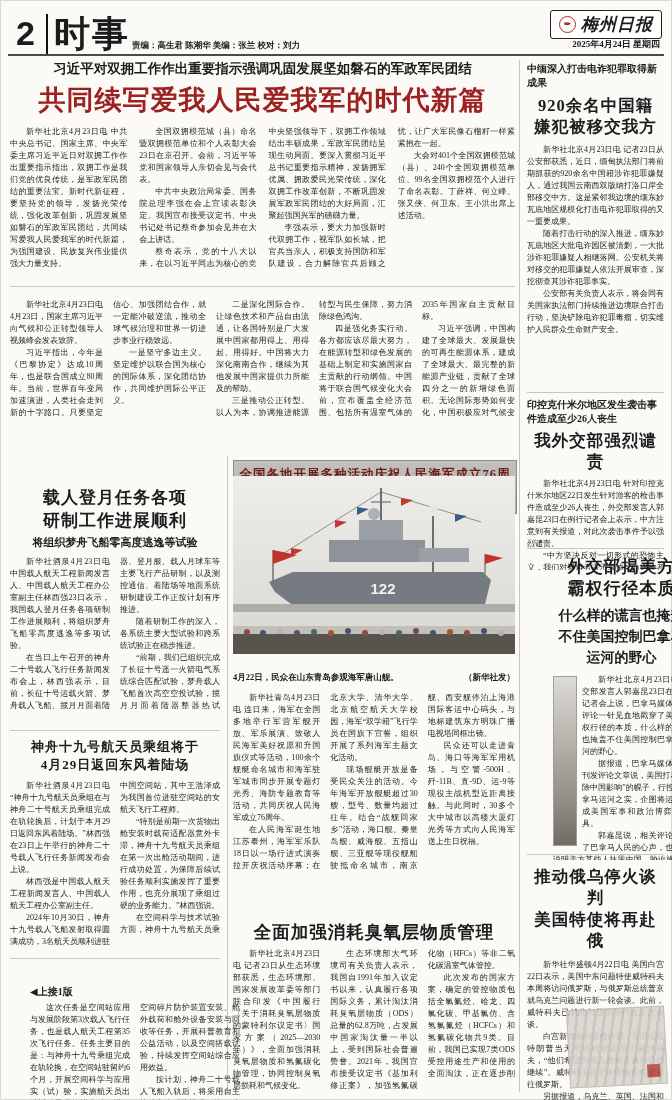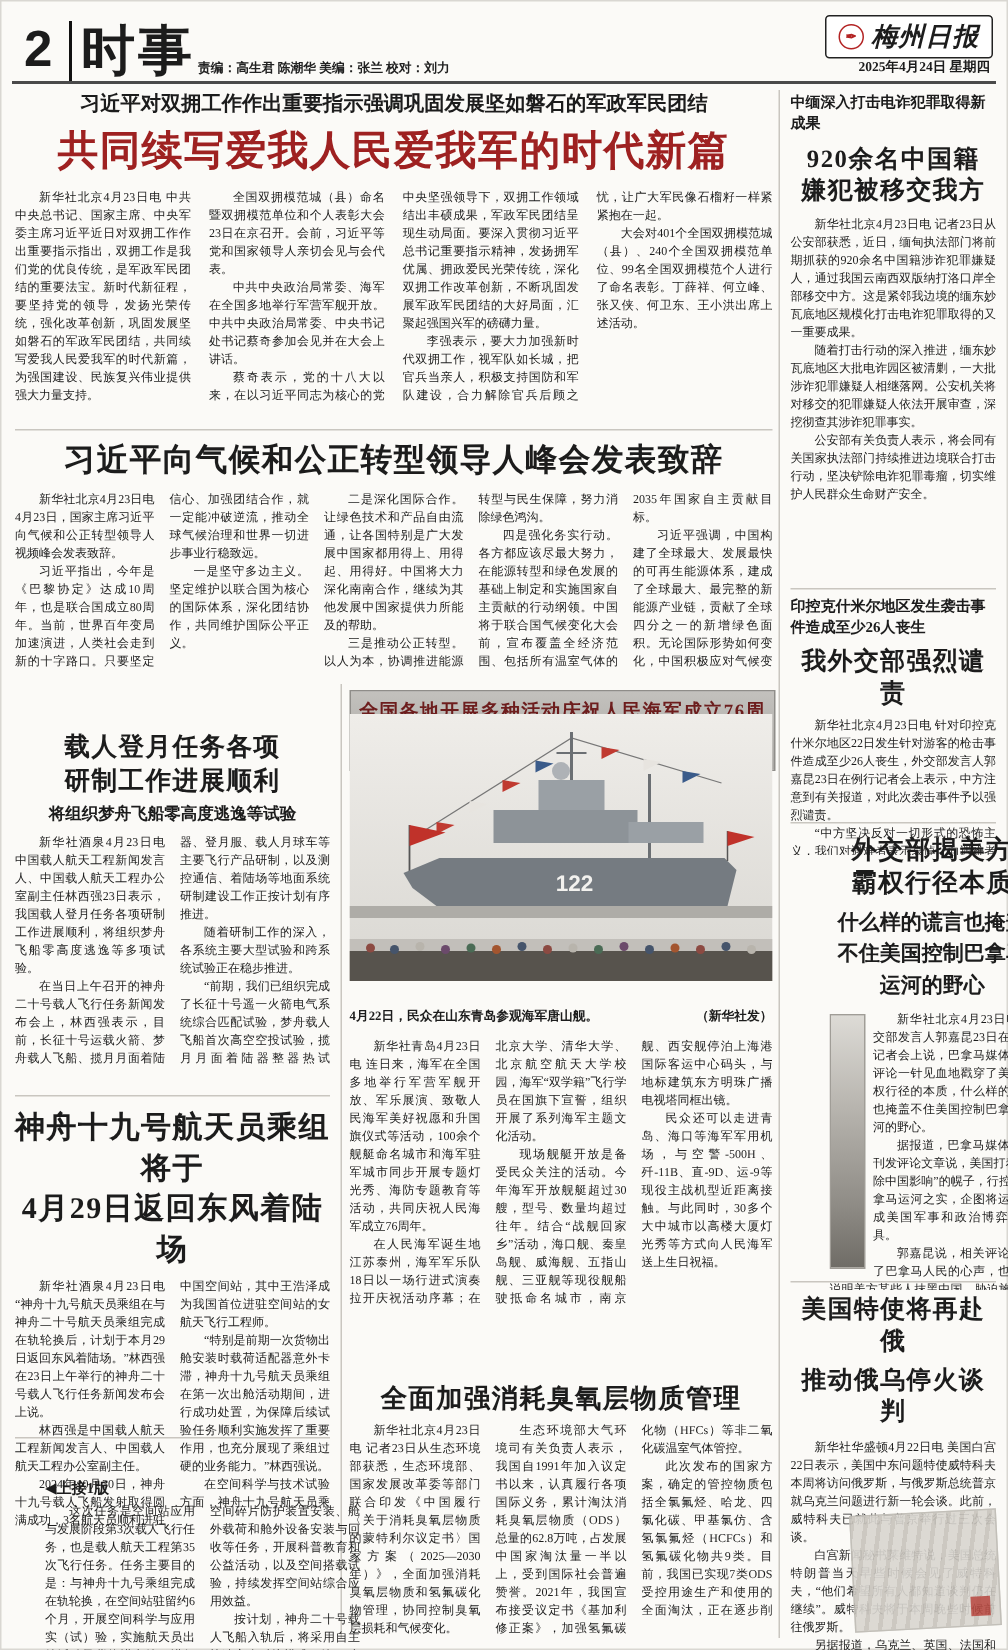--- a/index.html
+++ b/index.html
@@ -67,29 +67,28 @@
   <div class="vline" style="left:519px;top:60px;height:1032px;"></div>
   <div class="vline" style="left:227px;top:456px;height:636px;"></div>
   <div class="hline" style="left:10px;top:286px;width:505px;"></div>
 
   <div class="abs" style="left:10px;top:60px;width:505px;">
     <div class="kicker" style="font-size:13.5px;">习近平对双拥工作作出重要指示强调巩固发展坚如磐石的军政军民团结</div>
     <div class="headline" style="font-size:27px;color:#9e2121;margin-top:4px;">共同续写爱我人民爱我军的时代新篇</div>
     <div class="art-body cols4" style="margin-top:8px;height:163px;">
         <p>新华社北京4月23日电 中共中央总书记、国家主席、中央军委主席习近平近日对双拥工作作出重要指示指出，双拥工作是我们党的优良传统，是军政军民团结的重要法宝。新时代新征程，要坚持党的领导，发扬光荣传统，强化改革创新，巩固发展坚如磐石的军政军民团结，共同续写爱我人民爱我军的时代新篇，为强国建设、民族复兴伟业提供强大力量支持。</p>
         <p>全国双拥模范城（县）命名暨双拥模范单位和个人表彰大会23日在京召开。会前，习近平等党和国家领导人亲切会见与会代表。</p>
-        <p>中共中央政治局常委、海军在全国多地举行军营军舰开放。中共中央政治局常委、中央书记处书记蔡奇参加会见并在大会上讲话。</p>
+        <p>中共中央政治局常委、国务院总理李强在会上宣读表彰决定。我国宣布接受议定书、中央书记处书记蔡奇参加会见并在大会上讲话。</p>
         <p>蔡奇表示，党的十八大以来，在以习近平同志为核心的党中央坚强领导下，双拥工作领域结出丰硕成果，军政军民团结呈现生动局面。要深入贯彻习近平总书记重要指示精神，发扬拥军优属、拥政爱民光荣传统，深化双拥工作改革创新，不断巩固发展军政军民团结的大好局面，汇聚起强国兴军的磅礴力量。</p>
         <p>李强表示，要大力加强新时代双拥工作，视军队如长城，把官兵当亲人，积极支持国防和军队建设，合力解除官兵后顾之忧，让广大军民像石榴籽一样紧紧抱在一起。</p>
         <p>大会对401个全国双拥模范城（县）、240个全国双拥模范单位、99名全国双拥模范个人进行了命名表彰。丁薛祥、何立峰、张又侠、何卫东、王小洪出席上述活动。</p>
       </div>
   </div>
 
   <div class="abs" style="left:10px;top:292px;width:505px;">
-    <div class="headline" style="font-size:21px;">习近平向气候和公正转型领导人峰会发表致辞</div>
     <div class="art-body cols5" style="margin-top:7px;height:126px;">
         <p>新华社北京4月23日电 4月23日，国家主席习近平向气候和公正转型领导人视频峰会发表致辞。</p>
         <p>习近平指出，今年是《巴黎协定》达成10周年，也是联合国成立80周年。当前，世界百年变局加速演进，人类社会走到新的十字路口。只要坚定信心、加强团结合作，就一定能冲破逆流，推动全球气候治理和世界一切进步事业行稳致远。</p>
         <p>一是坚守多边主义。坚定维护以联合国为核心的国际体系，深化团结协作，共同维护国际公平正义。</p>
         <p>二是深化国际合作。让绿色技术和产品自由流通，让各国特别是广大发展中国家都用得上、用得起、用得好。中国将大力深化南南合作，继续为其他发展中国家提供力所能及的帮助。</p>
         <p>三是推动公正转型。以人为本，协调推进能源转型与民生保障，努力消除绿色鸿沟。</p>
         <p>四是强化务实行动。各方都应该尽最大努力，在能源转型和绿色发展的基础上制定和实施国家自主贡献的行动纲领。中国将于联合国气候变化大会前，宣布覆盖全经济范围、包括所有温室气体的2035年国家自主贡献目标。</p>
         <p>习近平强调，中国构建了全球最大、发展最快的可再生能源体系，建成了全球最大、最完整的新能源产业链，贡献了全球四分之一的新增绿色面积。无论国际形势如何变化，中国积极应对气候变化的行动不会放缓，促进国际合作的努力不会减弱，推动构建人类命运共同体的实践不会停歇。</p>
       </div>
   </div>
@@ -103,21 +102,21 @@
     <div class="art-body cols2" style="margin-top:6px;height:166px;">
         <p>新华社酒泉4月23日电 中国载人航天工程新闻发言人、中国载人航天工程办公室副主任林西强23日表示，我国载人登月任务各项研制工作进展顺利，将组织梦舟飞船零高度逃逸等多项试验。</p>
         <p>在当日上午召开的神舟二十号载人飞行任务新闻发布会上，林西强表示，目前，长征十号运载火箭、梦舟载人飞船、揽月月面着陆器、登月服、载人月球车等主要飞行产品研制，以及测控通信、着陆场等地面系统研制建设工作正按计划有序推进。</p>
         <p>随着研制工作的深入，各系统主要大型试验和跨系统试验正在稳步推进。</p>
         <p>“前期，我们已组织完成了长征十号遥一火箭电气系统综合匹配试验，梦舟载人飞船首次高空空投试验，揽月月面着陆器整器热试验。”林西强说，后续将组织梦舟飞船零高度逃逸试验等多项大型地面试验。</p>
       </div>
   </div>
   <div class="hline" style="left:10px;top:730px;width:210px;"></div>
 
   <div class="abs" style="left:10px;top:738px;width:210px;">
-    <div class="headline" style="font-size:20px;">
+    <div class="headline" style="font-size:13px;">
       <div>神舟十九号航天员乘组将于</div>
       <div>4月29日返回东风着陆场</div>
     </div>
     <div class="art-body cols2" style="margin-top:6px;height:172px;">
         <p>新华社酒泉4月23日电 “神舟十九号航天员乘组在与神舟二十号航天员乘组完成在轨轮换后，计划于本月29日返回东风着陆场。”林西强在23日上午举行的神舟二十号载人飞行任务新闻发布会上说。</p>
         <p>林西强是中国载人航天工程新闻发言人、中国载人航天工程办公室副主任。</p>
         <p>2024年10月30日，神舟十九号载人飞船发射取得圆满成功，3名航天员顺利进驻中国空间站，其中王浩泽成为我国首位进驻空间站的女航天飞行工程师。</p>
         <p>“特别是前期一次货物出舱安装时载荷适配器意外卡滞，神舟十九号航天员乘组在第一次出舱活动期间，进行成功处置，为保障后续试验任务顺利实施发挥了重要作用，也充分展现了乘组过硬的业务能力。”林西强说。</p>
         <p>在空间科学与技术试验方面，神舟十九号航天员乘组在轨完成了90项实（试）验，刷新多项纪录。</p>
       </div>
@@ -252,22 +251,22 @@
           <p>新华社北京4月23日电 外交部发言人郭嘉昆23日在例行记者会上说，巴拿马媒体相关评论一针见血地戳穿了美方霸权行径的本质，什么样的谎言也掩盖不住美国控制巴拿马运河的野心。</p>
           <p>据报道，巴拿马媒体日前刊发评论文章说，美国打着“消除中国影响”的幌子，行控制巴拿马运河之实，企图将运河变成美国军事和政治博弈的工具。</p>
           <p>郭嘉昆说，相关评论反映了巴拿马人民的心声，也再次说明美方某些人抹黑中国、胁迫施压的把戏不得人心。</p>
         </div>
     </div>
   </div>
   <div class="hline" style="left:527px;top:854px;width:137px;"></div>
 
   <div class="abs" style="left:527px;top:862px;width:137px;">
     <div class="side-head">
+      <div style="margin-top:4px;">推动俄乌停火谈判</div>
       <div>美国特使将再赴俄</div>
-      <div style="margin-top:4px;">推动俄乌停火谈判</div>
     </div>
     <div class="art-body" style="margin-top:7px;height:175px;">
         <p>新华社华盛顿4月22日电 美国白宫22日表示，美国中东问题特使威特科夫本周将访问俄罗斯，与俄罗斯总统普京就乌克兰问题进行新一轮会谈。此前，威特科夫已就此与普京举行过三次会谈。</p>
         <p>白宫新闻秘书莱维特说，美国总统特朗普当天早些时候会见了威特科夫，“他们希望所有人都知道谈判仍在继续”。威特科夫将于本周晚些时候前往俄罗斯。</p>
         <p>另据报道，乌克兰、英国、法国和美国代表23日在英国伦敦举行会谈，讨论停火等问题。特朗普20日在社交媒体发文说，希望俄乌“本周”达成协议。</p>
       </div>
   </div>
 
   <div class="abs stamp" style="left:568px;top:1008px;width:96px;height:76px;transform:rotate(-3deg);">
     <span class="seal2"></span>

